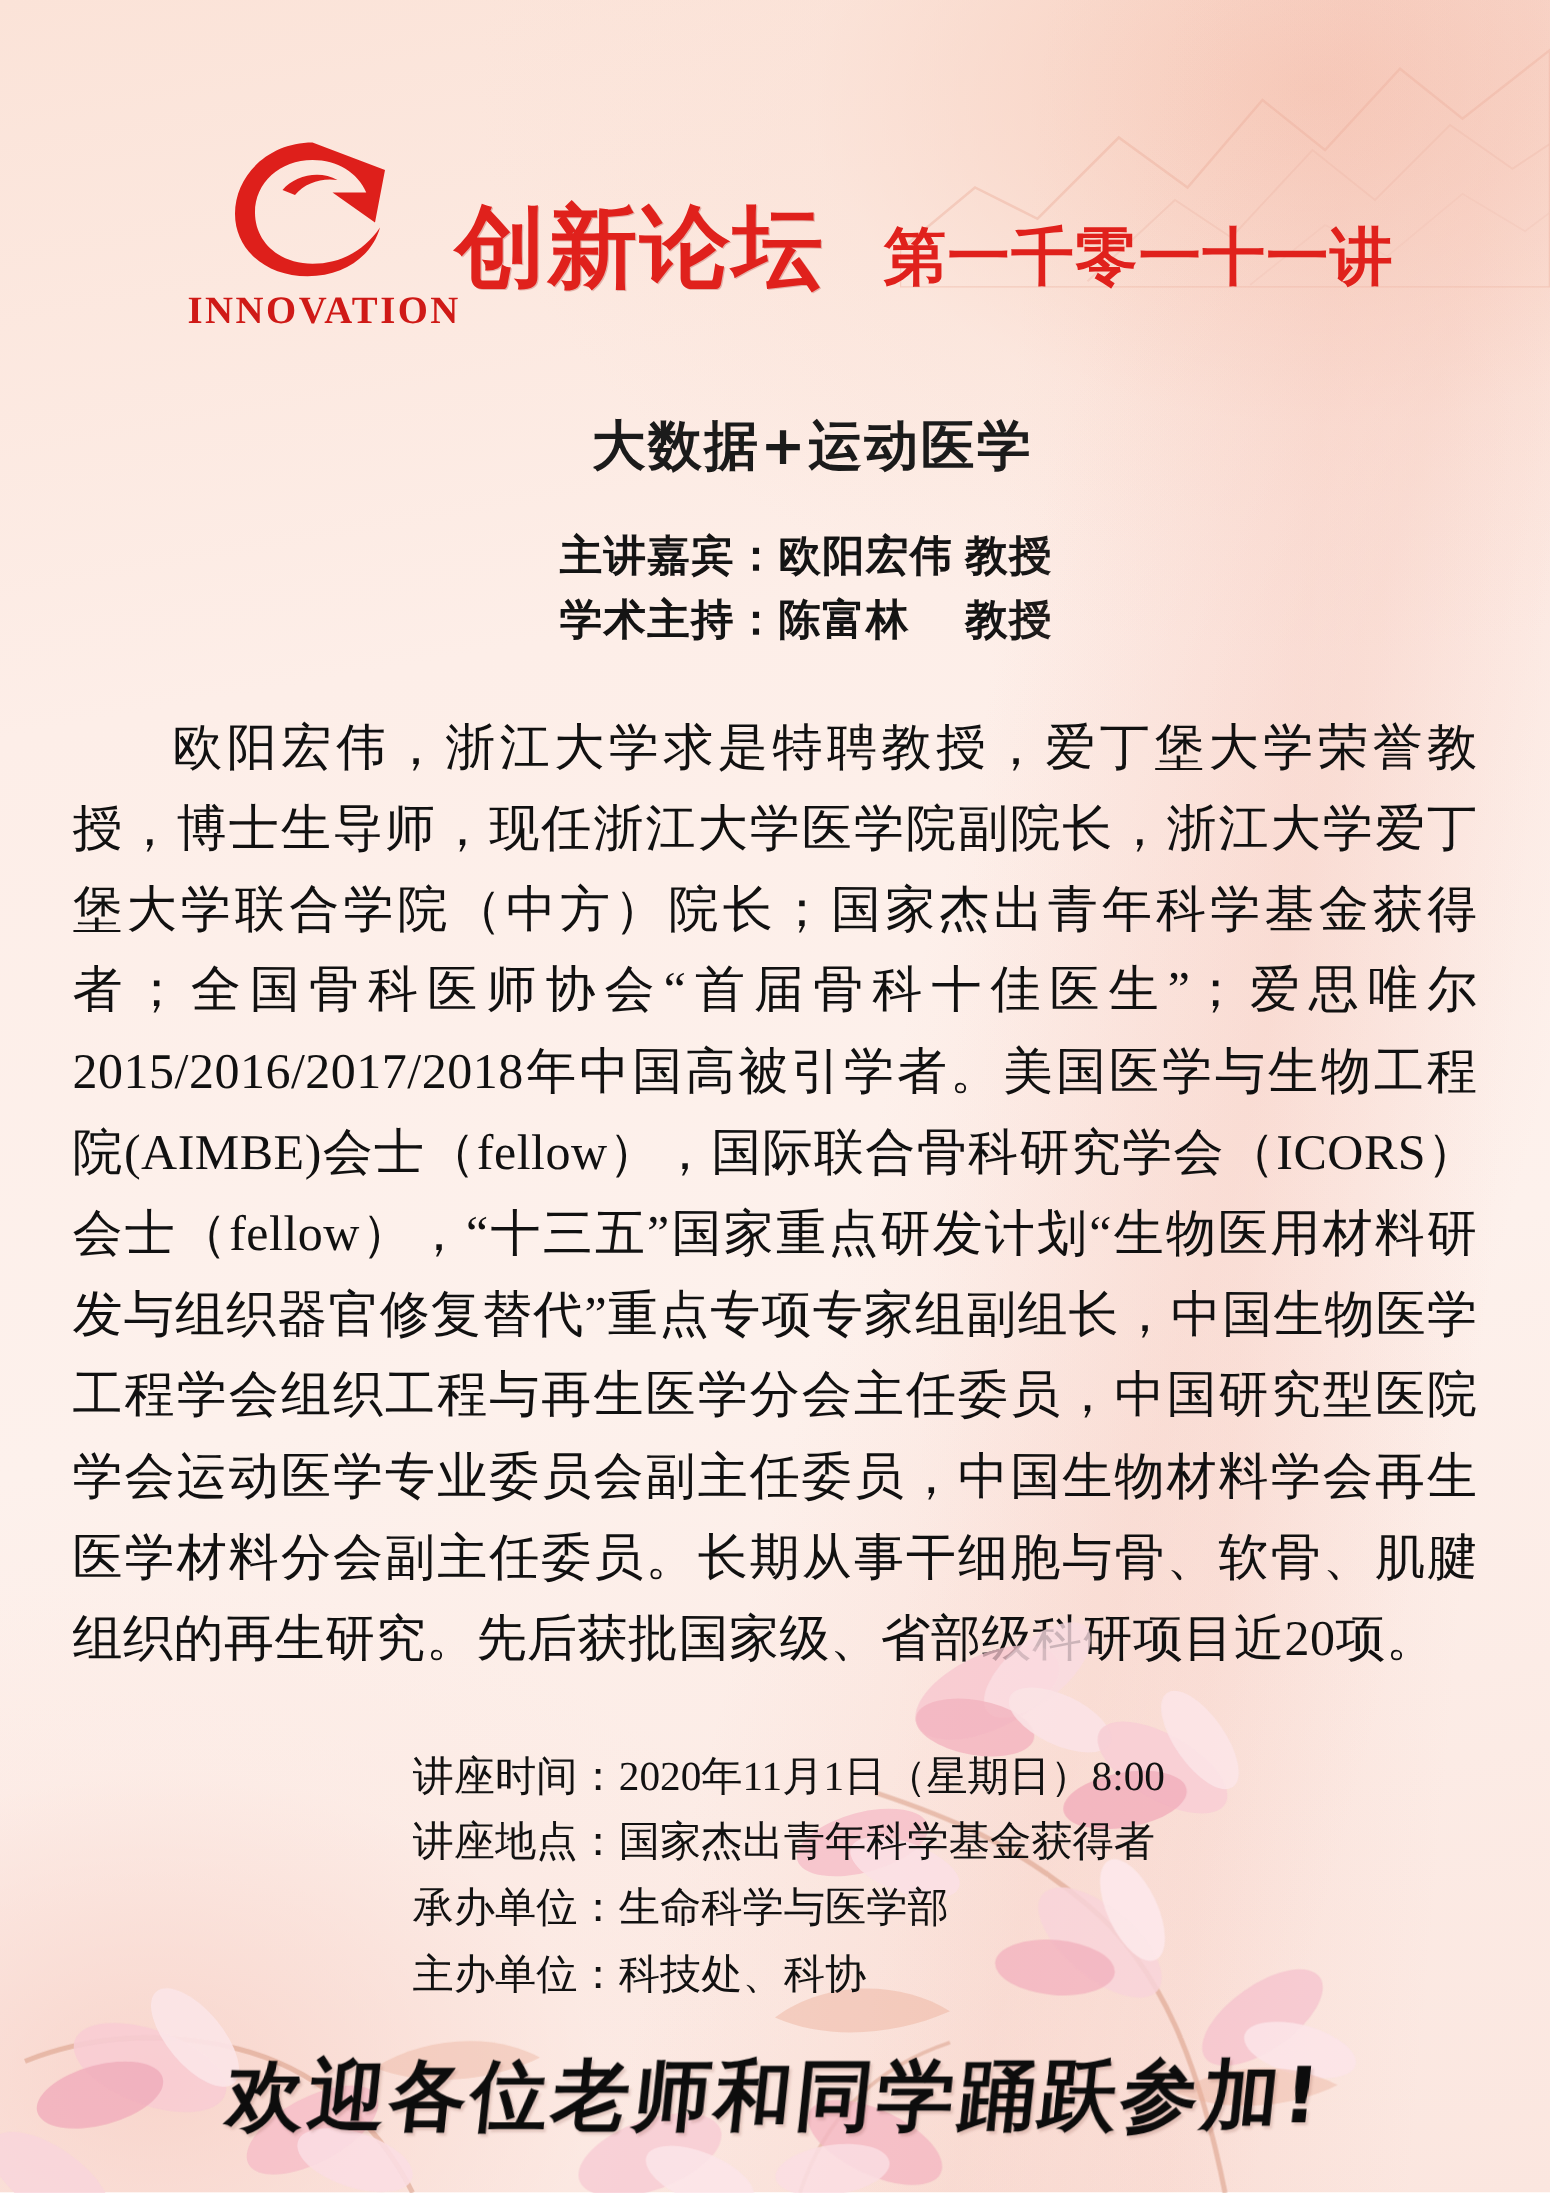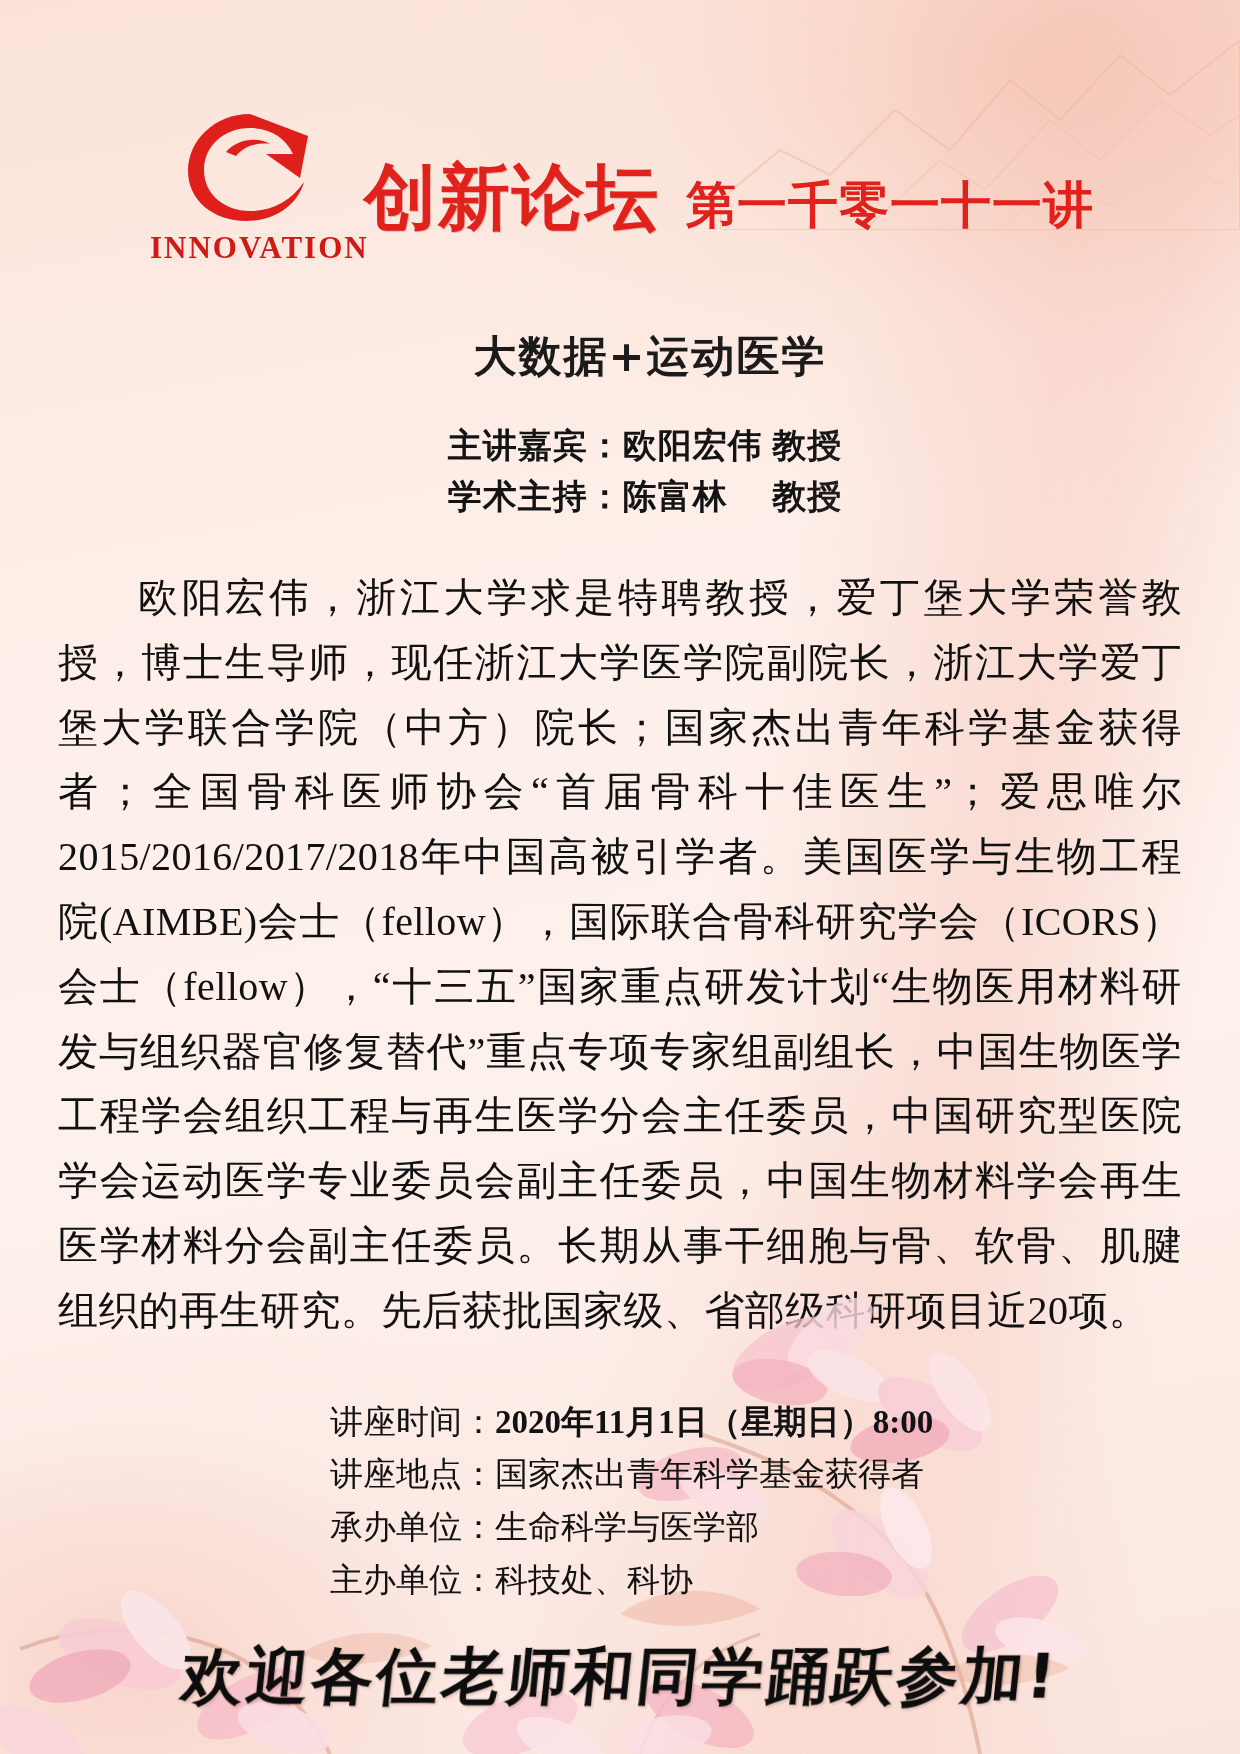--- a/index.html
+++ b/index.html
@@ -73,20 +73,21 @@
     font-size: 31px;
     letter-spacing: 2px;
     font-weight: bold;
     font-family: "Liberation Serif", serif;
     margin-top: 4px;
   }
   .title-line {
     display: flex;
     align-items: baseline;
     margin-left: 14px;
+    gap: 21px;
   }
   .forum-title {
     color: #e0211c;
     font-size: 72px;
     font-weight: bold;
     letter-spacing: 2px;
     font-family: "DejaVu Sans", sans-serif;
     text-shadow: 1px 1px 0 rgba(150,20,15,0.25);
   }
   .lecture-no {
@@ -142,21 +143,21 @@
     font-size: 33px;
     color: #121212;
     line-height: 1.6;
     white-space: nowrap;
   }
   .info .line .lbl {
     font-weight: normal;
     margin-top: 43px;
   }
   .info .line.bold .val {
-    font-weight: bold;
+    font-weight: normal;
   }
 
   
   .welcome {
     position: relative;
     text-align: center;
     margin-top: 28px;
     font-size: 62px;
     font-weight: bold;
     color: #0d0d0d;

